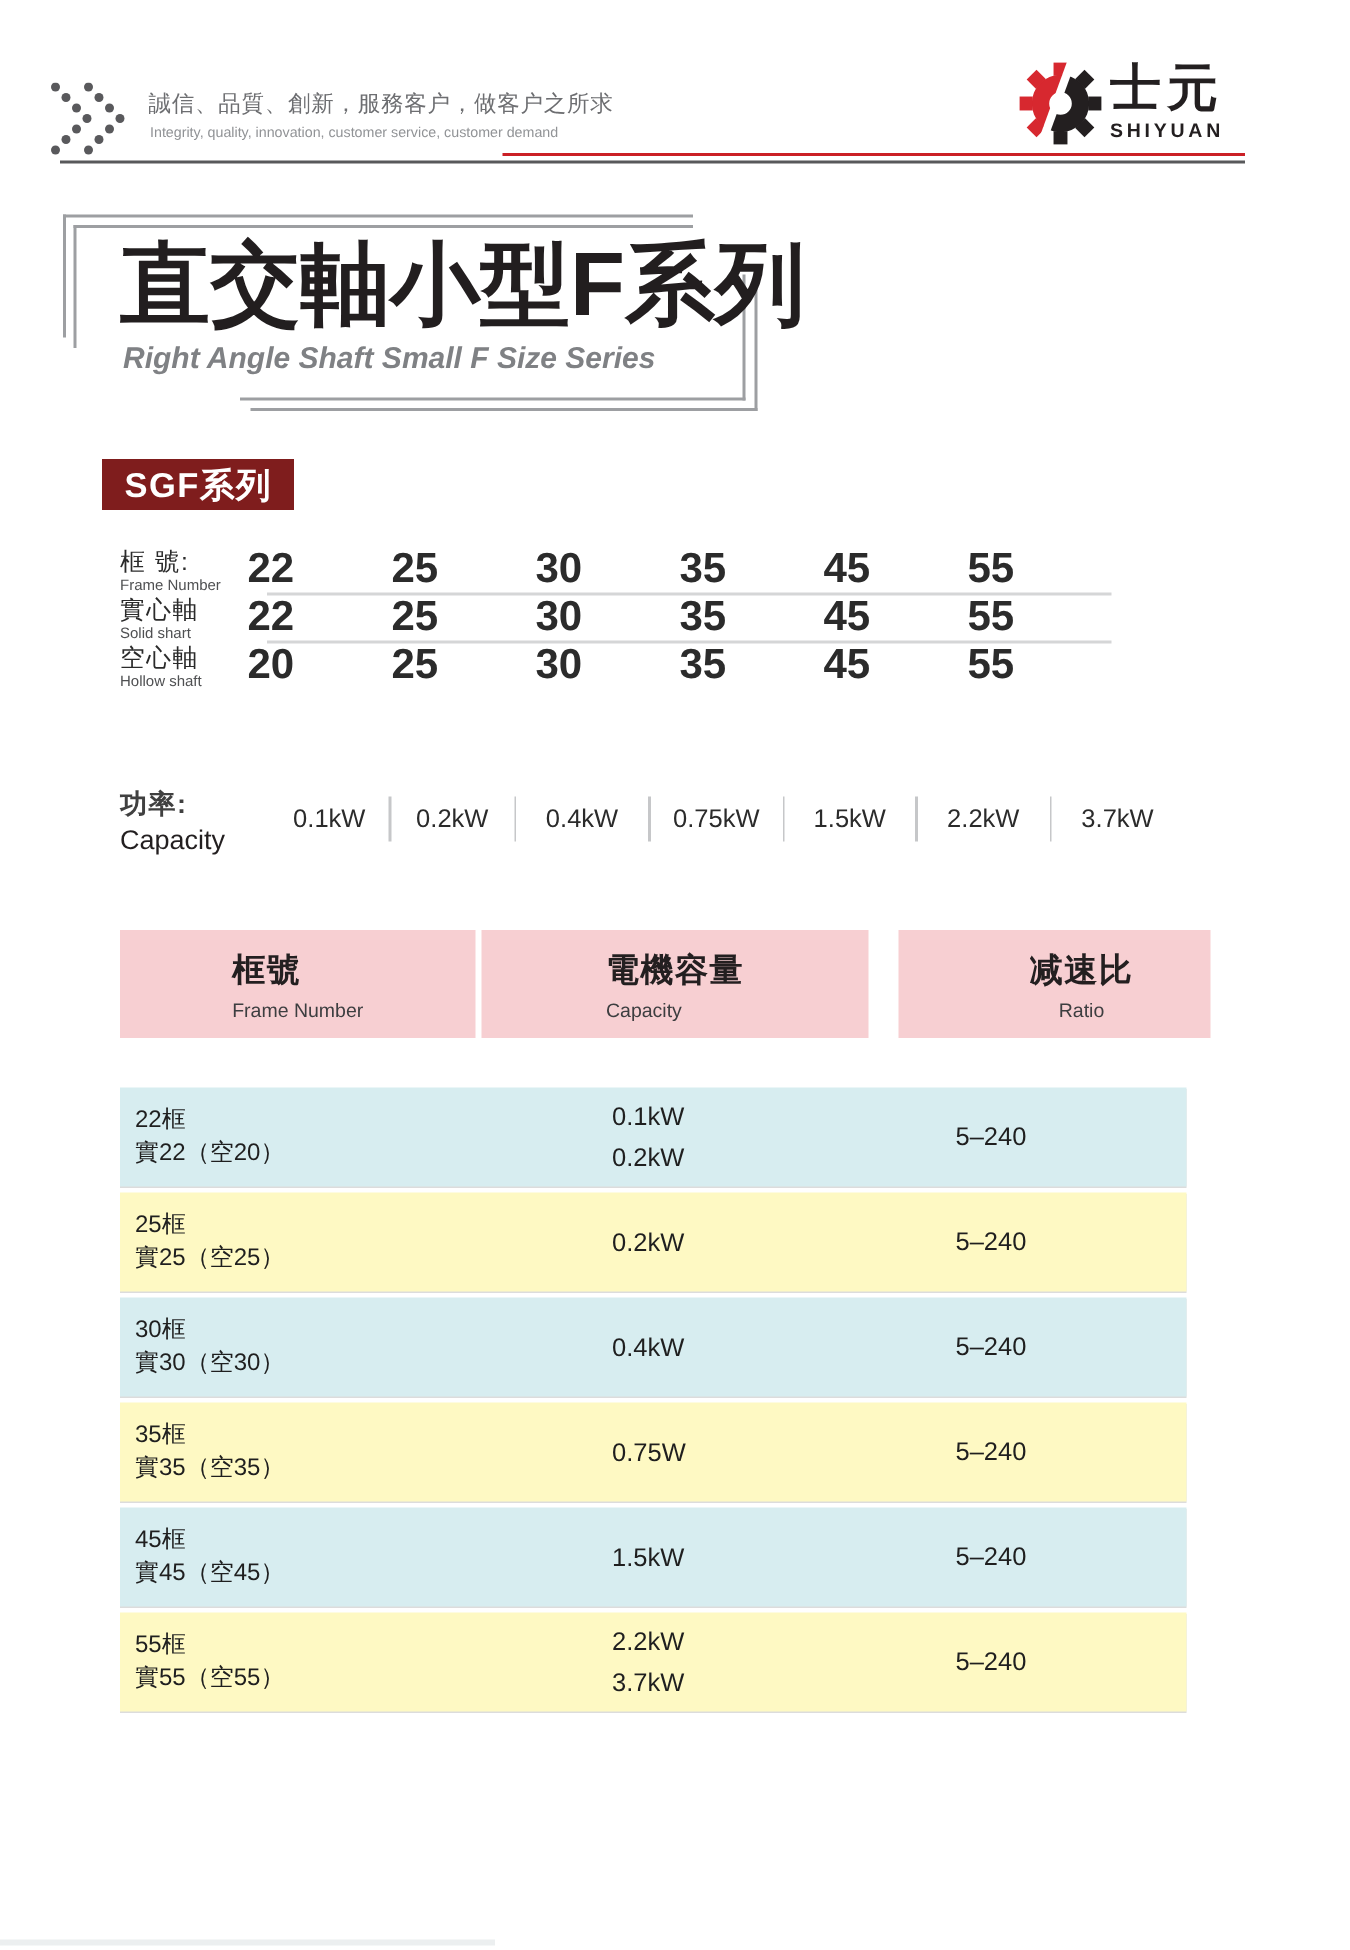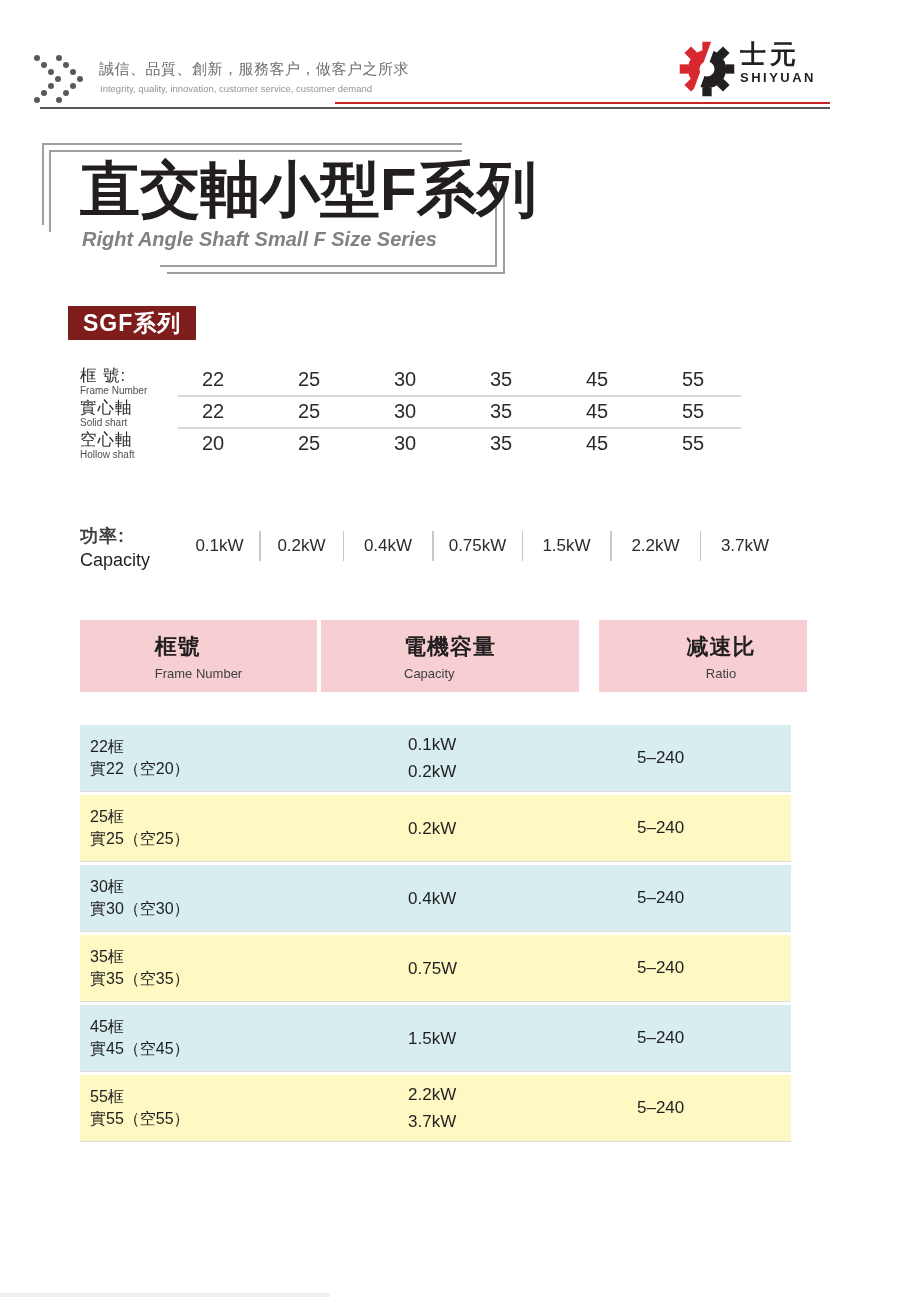--- a/index.html
+++ b/index.html
@@ -8,21 +8,21 @@
 
   
   .dots-icon{position:absolute;left:33px;top:55px;}
   .slogan-zh{position:absolute;left:99px;top:60px;font-size:15px;letter-spacing:0.5px;color:#6d6e71;}
   .slogan-en{position:absolute;left:100px;top:83px;font-size:9.5px;color:#919396;}
   .rule-dark{position:absolute;left:40px;top:107px;width:790px;height:2px;background:#58595b;}
   .rule-red{position:absolute;left:335px;top:102px;width:495px;height:2px;background:#cb2026;}
 
   .logo{position:absolute;left:678px;top:40px;display:flex;align-items:flex-start;}
   .logo-text{margin-left:4px;}
-  .logo-zh{font-size:26px;font-weight:900;letter-spacing:4px;line-height:1.15;color:#231f20;}
+  .logo-zh{font-size:34px;font-weight:900;letter-spacing:4px;line-height:1.15;color:#231f20;text-align:right;}
   .logo-en{font-size:13px;font-weight:700;letter-spacing:2.5px;color:#231f20;margin-top:0px;}
 
   
   .brk{position:absolute;}
   .brk-tl{border-top:2px solid #9d9fa2;border-left:2px solid #9d9fa2;}
   .brk-br{border-bottom:2px solid #9d9fa2;border-right:2px solid #9d9fa2;}
   .b1{left:42px;top:143px;width:418px;height:80px;}
   .b2{left:49px;top:150px;width:411px;height:80px;}
   .b3{left:160px;top:183px;width:335px;height:82px;}
   .b4{left:167px;top:190px;width:336px;height:82px;}
@@ -34,21 +34,21 @@
   
   .series-badge{position:absolute;left:68px;top:306px;height:34px;background:#7f1d1d;color:#ffffff;
                 display:flex;align-items:center;padding:0 15px;font-size:23px;font-weight:600;letter-spacing:1px;}
 
   
   .spec-table{position:absolute;left:80px;top:364px;width:680px;height:100px;}
   .spec-row{position:absolute;left:0;height:32px;width:680px;}
   .spec-label-zh{font-size:16.5px;font-weight:500;color:#2b2b2b;line-height:1.1;letter-spacing:1px;}
   .spec-label-en{font-size:10px;color:#4f5052;margin-top:1px;}
   .spec-vals{position:absolute;left:85px;top:0px;width:576px;display:flex;}
-  .spec-val{width:96px;text-align:center;font-size:20px;color:#2b2b2b;line-height:26px;}
+  .spec-val{width:96px;text-align:left;font-size:28px;color:#2b2b2b;line-height:26px;font-weight:bold;}
   .spec-divider{position:absolute;left:98px;width:563px;height:2px;background:#d5d6d7;}
 
   
   .cap-strip{position:absolute;left:80px;top:524px;width:720px;height:44px;}
   .cap-label-zh{font-size:18px;font-weight:700;color:#404040;letter-spacing:1px;}
   .cap-label-en{font-size:18px;color:#231f20;margin-top:2px;}
   .cap-vals{position:absolute;left:100px;top:2px;display:flex;align-items:center;height:40px;}
   .cap-val{text-align:center;font-size:17px;color:#2b2b2b;}
   .cap-sep{width:1.5px;height:30px;background:#c6c7c9;}
 

